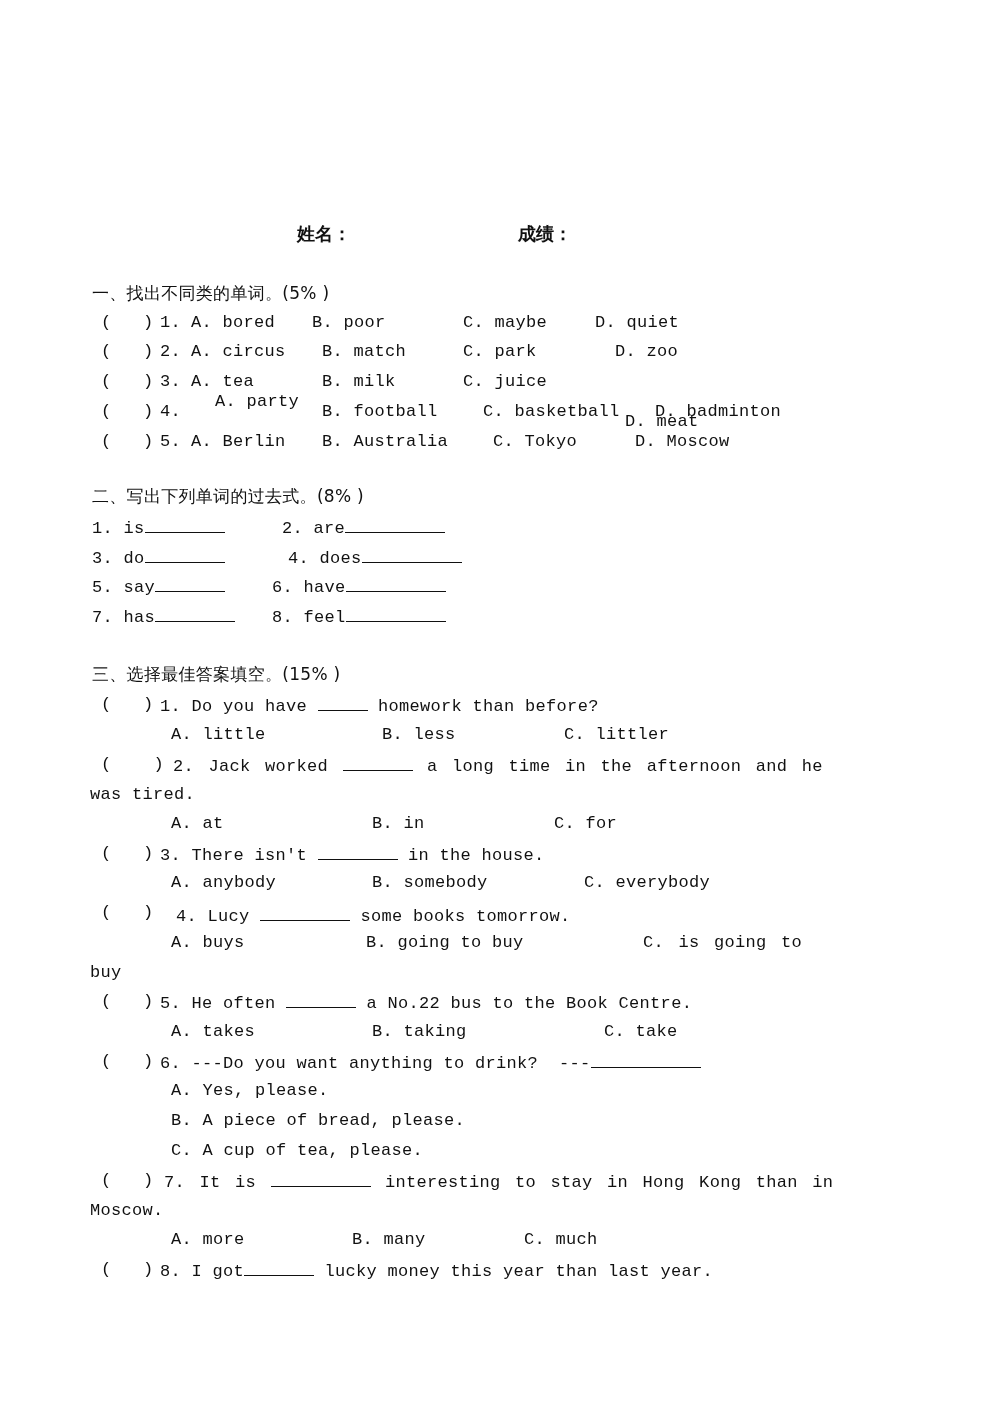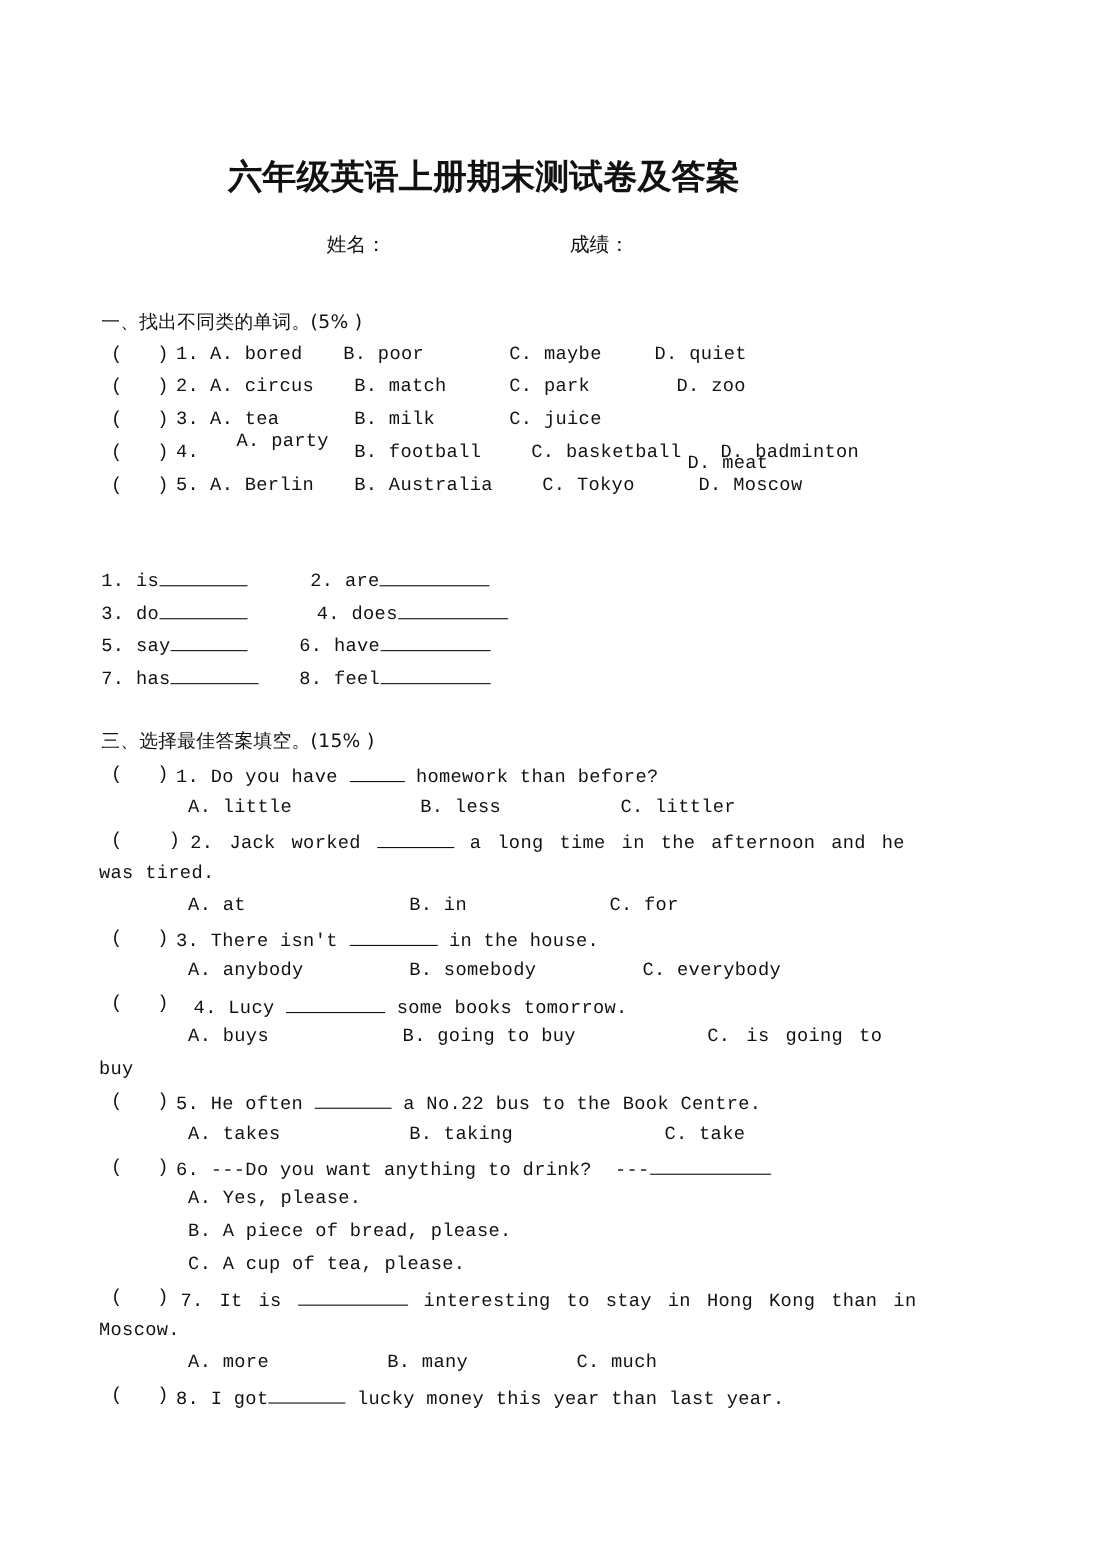--- a/index.html
+++ b/index.html
@@ -10,34 +10,33 @@
   }
   .page { position: absolute; left: 0; top: 0; width: 1000px; height: 1415px; }
   .title {
     position: absolute; left: 0; width: 880px; top: 140px; text-align: center;
     font-family: "DejaVu Sans", sans-serif; font-weight: bold; font-size: 31px; letter-spacing: 0px;
   }
   .subtitle {
     position: absolute; left: 0; width: 880px; top: 190px; text-align: center;
     font-family: "DejaVu Sans", sans-serif; font-weight: bold; font-size: 18px;
   }
-  .namefield { position: absolute; top: 210px; font-family: "DejaVu Sans", sans-serif; font-weight: normal; font-size: 18px; }
+  .namefield { position: absolute; top: 222px; font-family: "DejaVu Sans", sans-serif; font-weight: bold; font-size: 18px; }
   .line {
     position: absolute; white-space: pre; font-size: 17px; line-height: 22px;
     font-family: "Liberation Mono", "DejaVu Sans Mono", monospace; letter-spacing: 0.3px;
   }
   .heading { font-family: "DejaVu Sans", sans-serif; font-size: 17px; }
   .blank { display: inline-block; border-bottom: 1px solid #111; height: 16px; vertical-align: baseline; }
 </style>
 </head>
 <body>
 
 <div class="page">
 
-  <div class="title">六年级英语上册期末测试卷及答案</div>
   <div class="namefield" style="left:297px;">姓名：</div>
   <div class="namefield" style="left:518px;">成绩：</div>
 
   <div class="line heading" style="left:92px; top:282px;">一、找出不同类的单词。(5% )</div>
 
   <div>
     <span class="line" style="left:101px; top:312px;">(   )</span>
     <span class="line" style="left:160px; top:312px;">1.</span>
     <span class="line" style="left:191px; top:312px;">A. bored</span>
     <span class="line" style="left:312px; top:312px;">B. poor</span>
@@ -70,20 +69,21 @@
   </div>
   <div>
     <span class="line" style="left:101px; top:431px;">(   )</span>
     <span class="line" style="left:160px; top:431px;">5.</span>
     <span class="line" style="left:191px; top:431px;">A. Berlin</span>
     <span class="line" style="left:322px; top:431px;">B. Australia</span>
     <span class="line" style="left:493px; top:431px;">C. Tokyo</span>
     <span class="line" style="left:635px; top:431px;">D. Moscow</span>
   </div>
 
+  <div class="line heading" style="left:92px; top:485px;">二、写出下列单词的过去式。(8% )</div>
 
   <div class="line" style="left:92px; top:516px;"><span>1.</span> <span>is</span><span class="blank" style="width:80px;"></span></div>
   <div class="line" style="left:282px; top:516px;"><span>2.</span> <span>are</span><span class="blank" style="width:100px;"></span></div>
   <div class="line" style="left:92px; top:546px;"><span>3.</span> <span>do</span><span class="blank" style="width:80px;"></span></div>
   <div class="line" style="left:272px; top:546px;margin-left:16px;"><span>4.</span> <span>does</span><span class="blank" style="width:100px;"></span></div>
   <div class="line" style="left:92px; top:575px;"><span>5.</span> <span>say</span><span class="blank" style="width:70px;"></span></div>
   <div class="line" style="left:272px; top:575px;"><span>6.</span> <span>have</span><span class="blank" style="width:100px;"></span></div>
   <div class="line" style="left:92px; top:605px;"><span>7.</span> <span>has</span><span class="blank" style="width:80px;"></span></div>
   <div class="line" style="left:272px; top:605px;"><span>8.</span> <span>feel</span><span class="blank" style="width:100px;"></span></div>
 

